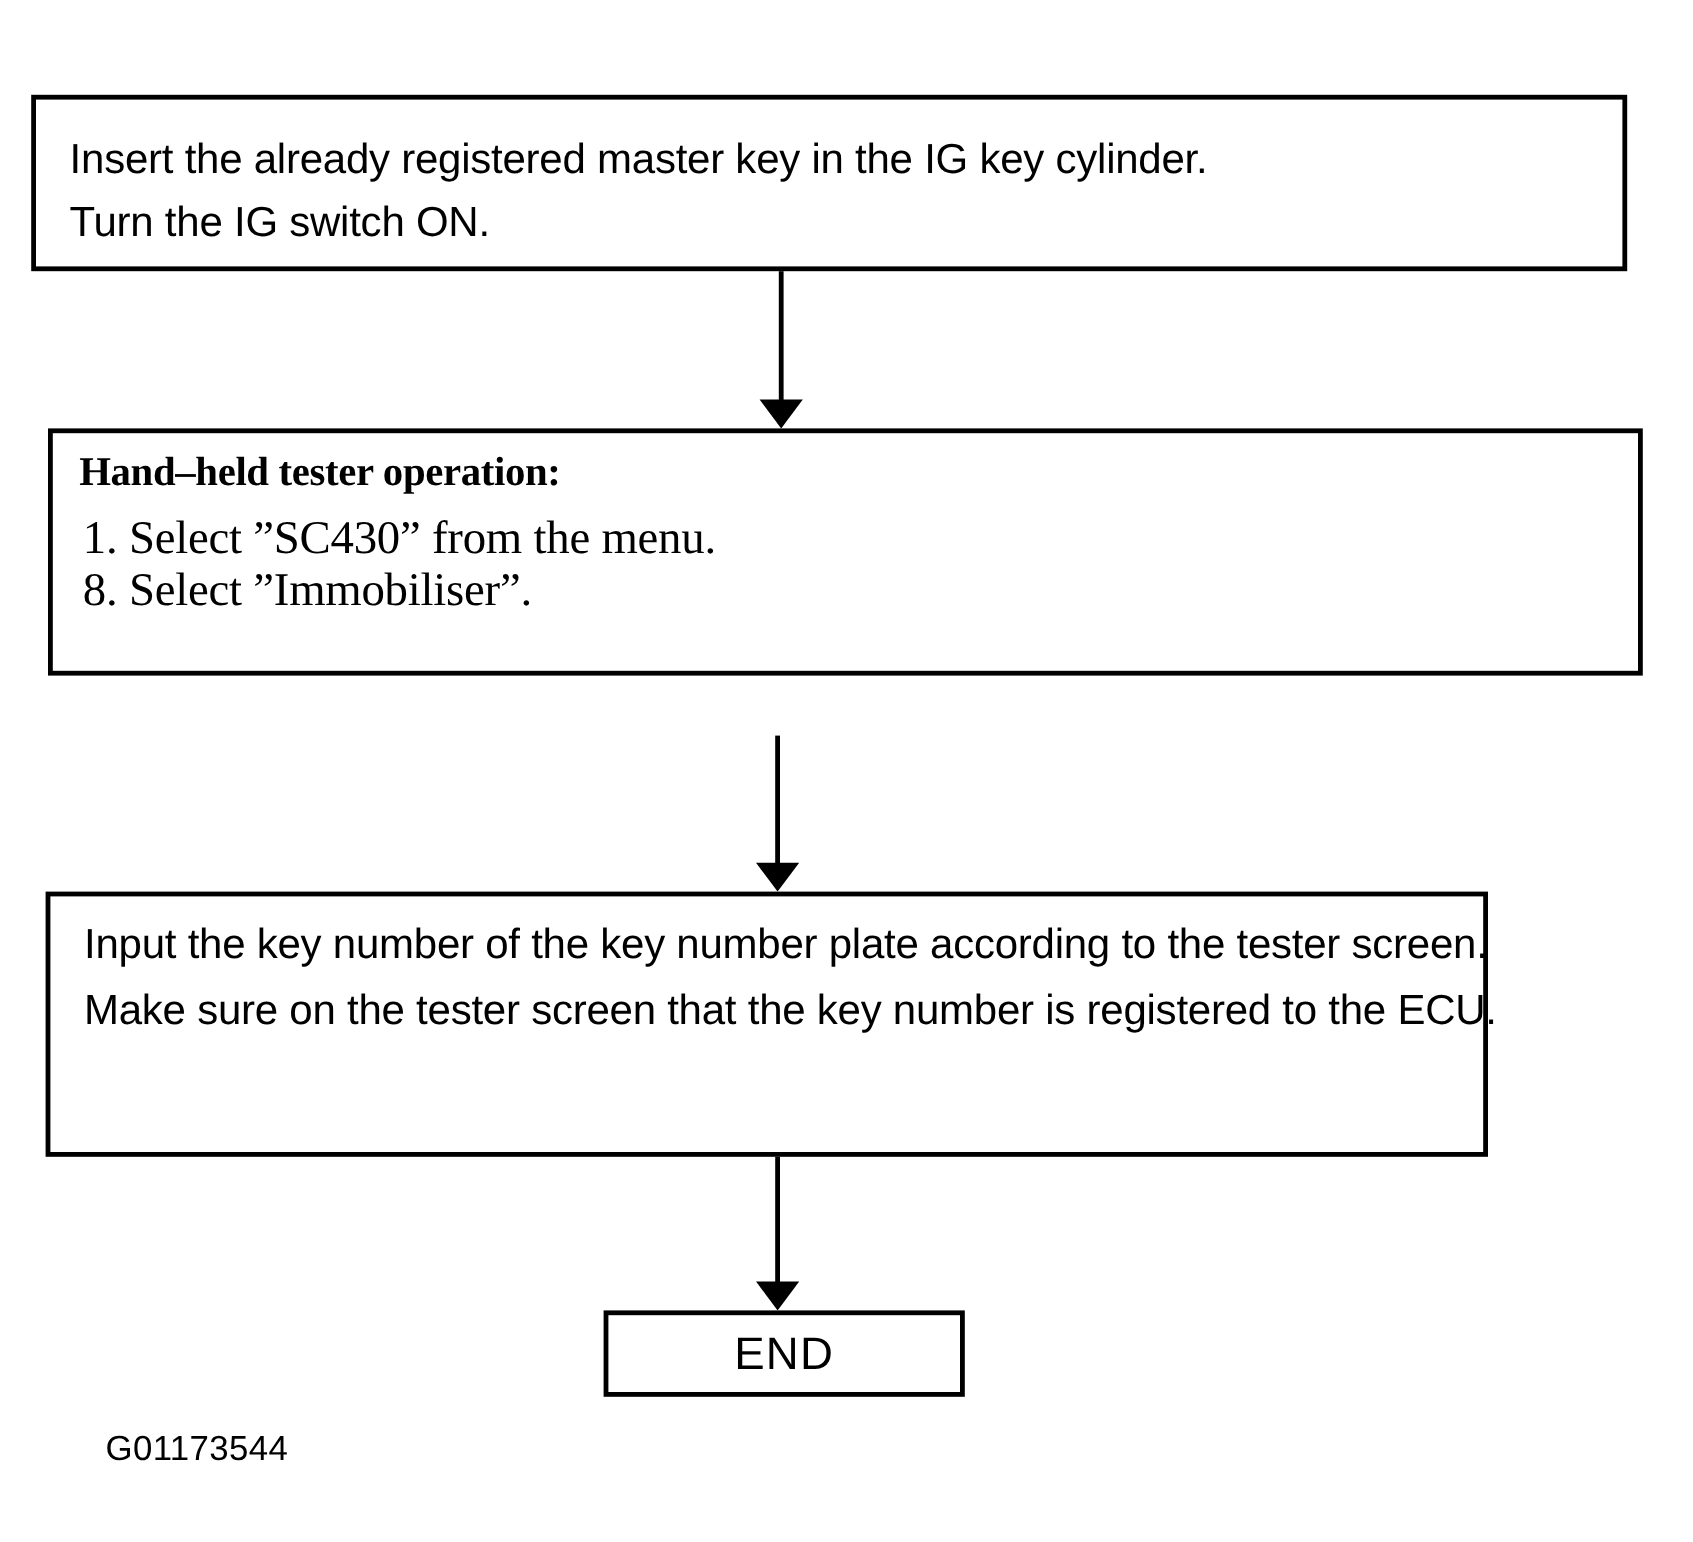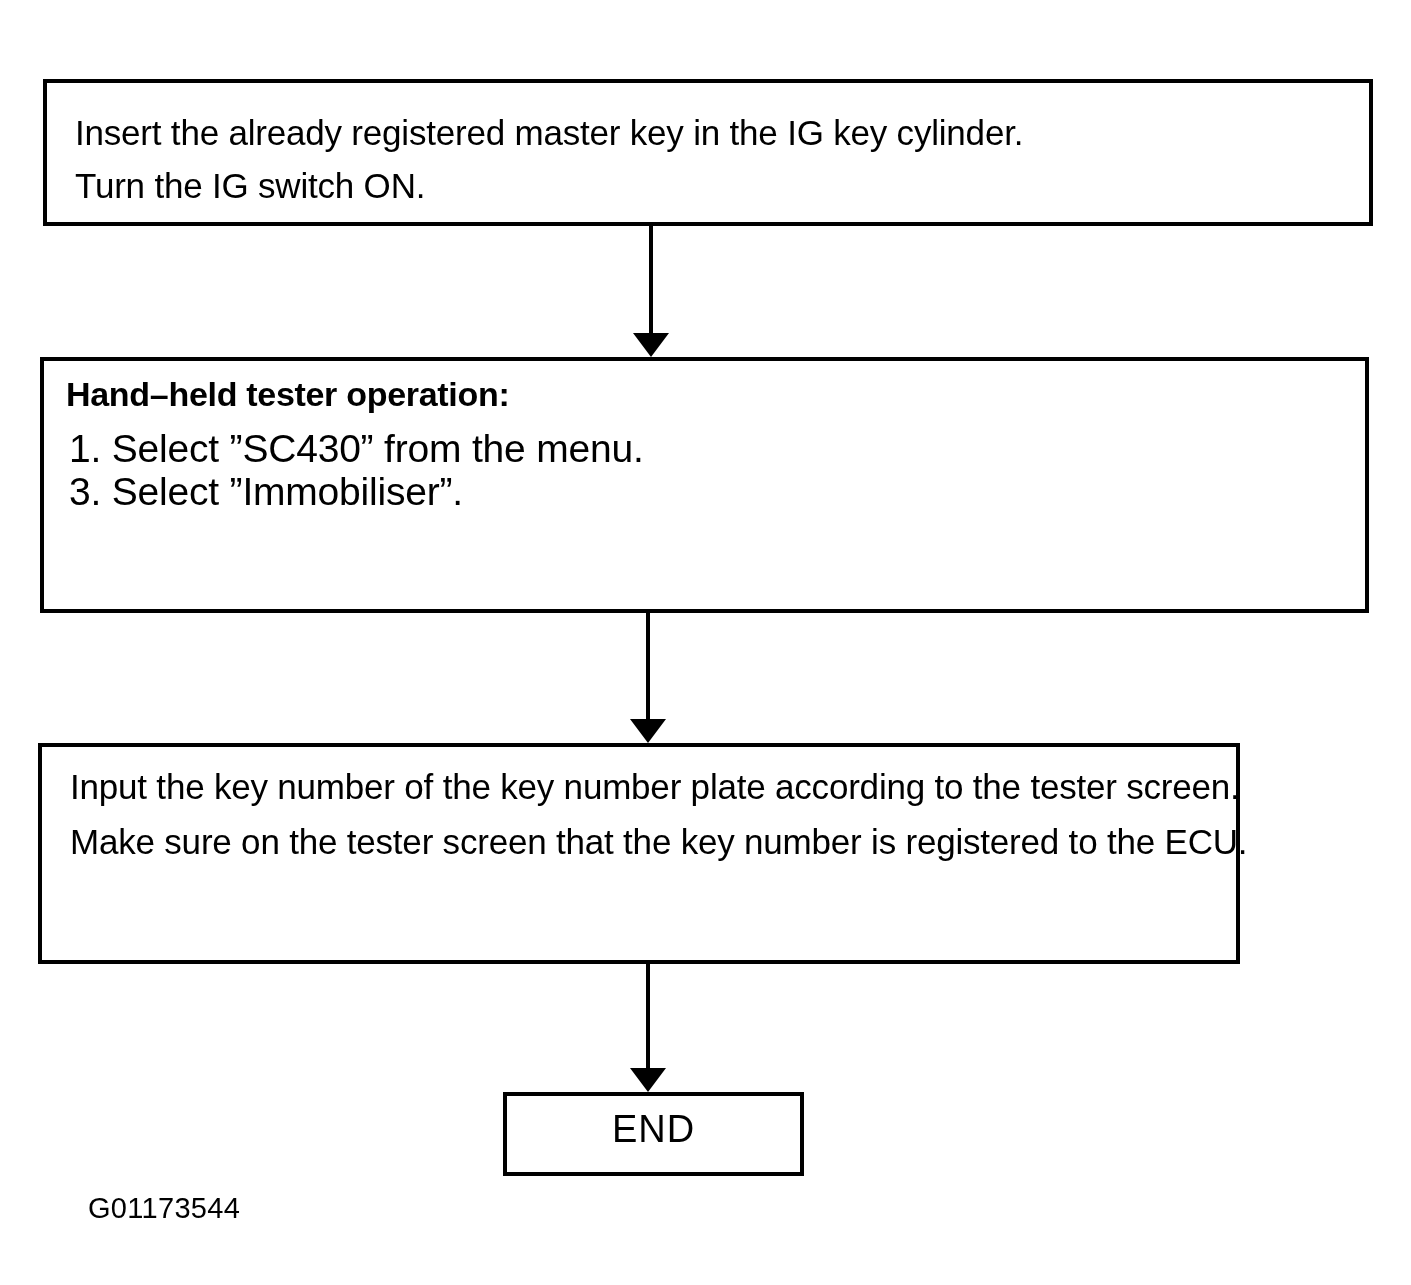--- a/index.html
+++ b/index.html
@@ -27,39 +27,40 @@
   }
   .box-text {
     font-size: 35px;
     line-height: 53px;
     letter-spacing: -0.2px;
     white-space: pre-wrap;
   }
 
   
   #box-start {
-    left: 43px;
+    left: 26px;
     top: 79px;
     width: 1330px;
     height: 147px;
     padding-left: 36px;
   }
   #box-start .box-text {
     position: absolute;
     left: 28px;
     top: 23px;
     width: 1280px;
   }
 
   
   #box-tester {
     left: 40px;
     top: 357px;
     width: 1329px;
-    height: 256px;
+    height: 206px;
+    font-family: Liberation Serif, serif;
   }
   #box-tester .heading {
     position: absolute;
     left: 22px;
     top: 14px;
     font-size: 34px;
     font-weight: bold;
     letter-spacing: -0.3px;
   }
   #box-tester .steps {
@@ -90,21 +91,21 @@
     top: 12px;
     width: 1290px;
     line-height: 55px;
   }
 
   
   #box-end {
     left: 503px;
     top: 1092px;
     width: 301px;
-    height: 84px;
+    height: 72px;
   }
   #box-end .end-label {
     position: absolute;
     left: 0;
     right: 0;
     top: 12px;
     text-align: center;
     font-size: 38px;
     letter-spacing: 1px;
   }
@@ -158,21 +159,21 @@
 
   <div class="arrow" id="arrow-1">
     <div class="shaft"></div>
     <div class="head"></div>
   </div>
 
   <div class="box" id="box-tester">
     <div class="heading">Hand–held tester operation:</div>
     <ul class="steps">
       <li>1. Select ”SC430” from the menu.</li>
-      <li>3. Select ”Immobiliser”.</li>
+      <li>8. Select ”Immobiliser”.</li>
     </ul>
   </div>
 
   <div class="arrow" id="arrow-2">
     <div class="shaft"></div>
     <div class="head"></div>
   </div>
 
   <div class="box" id="box-input">
     <div class="box-text">Input the key number of the key number plate according to the tester screen.

